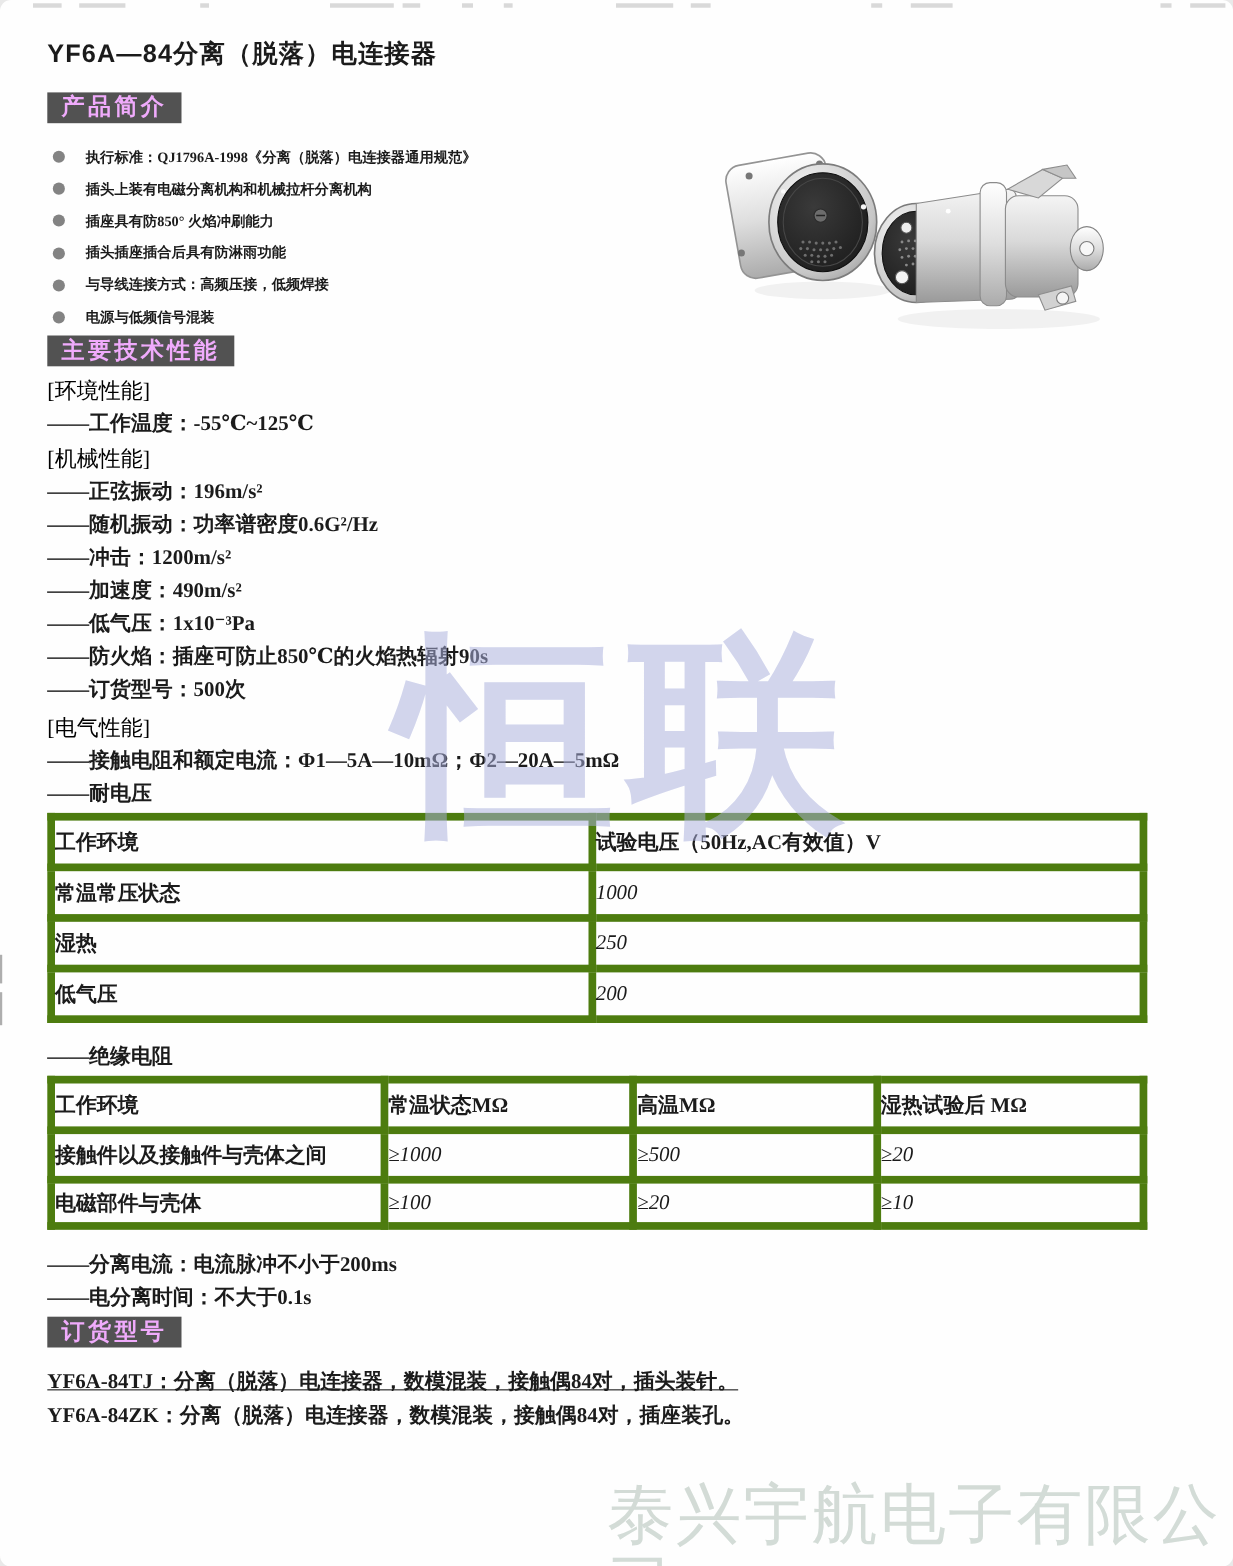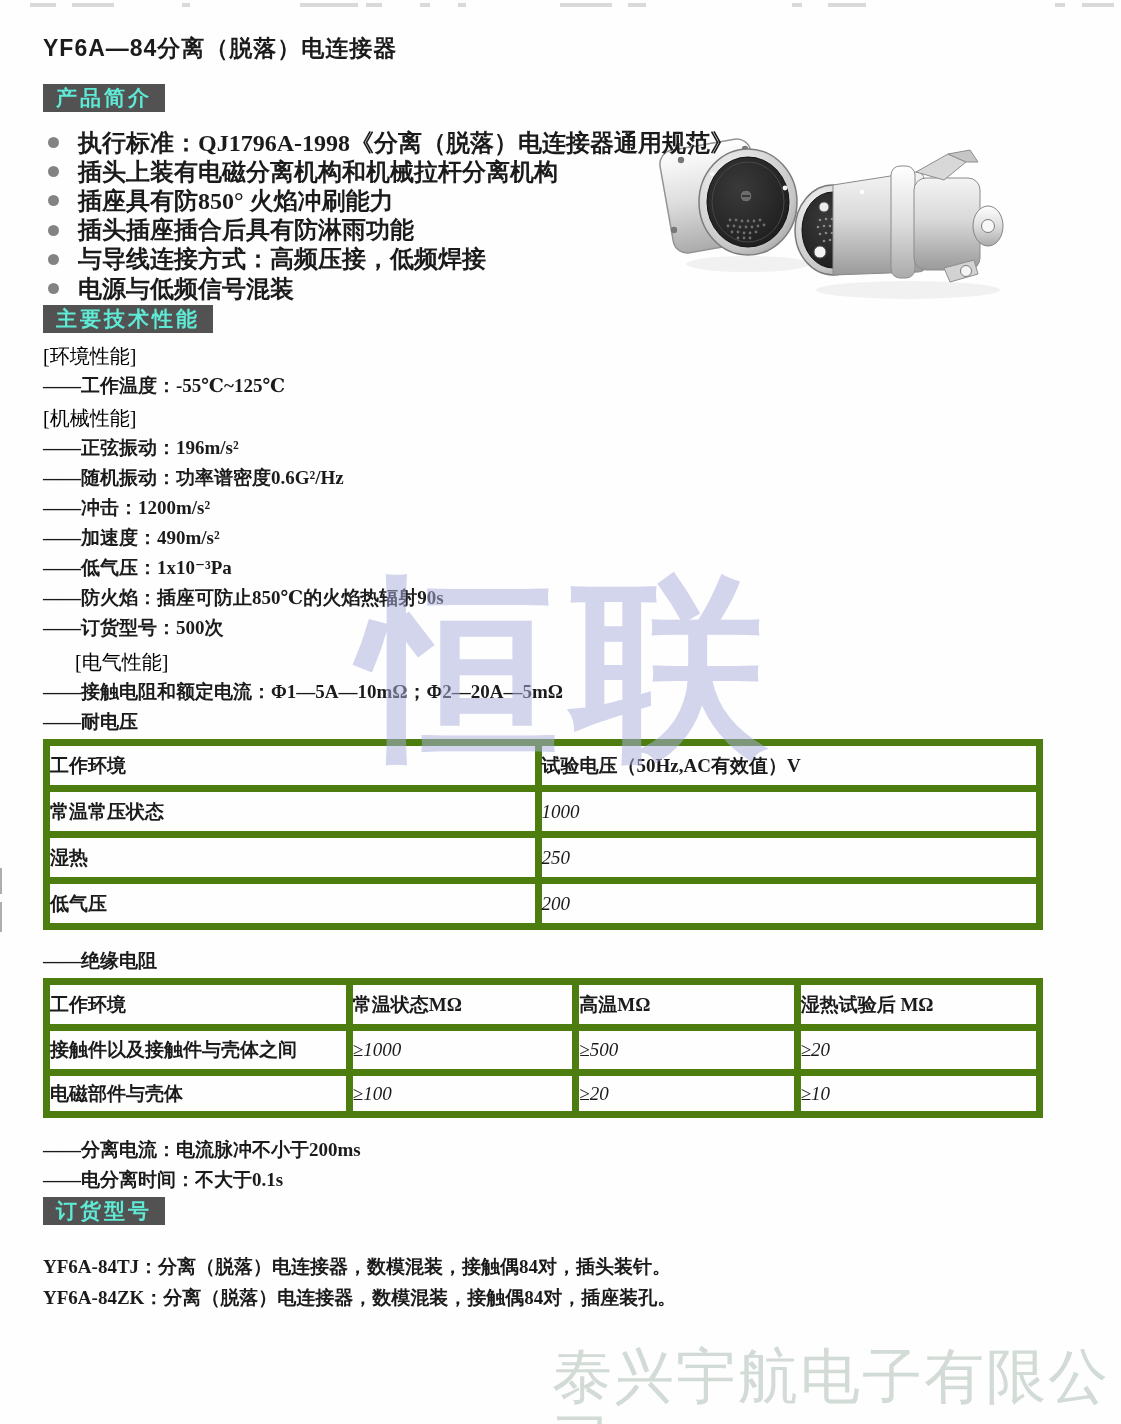--- a/index.html
+++ b/index.html
@@ -1,40 +1,40 @@
 <!DOCTYPE html>
 <html><head>
 <meta charset="utf-8">
 <style>
   html,body{margin:0;padding:0;background:#e9e9e9;}
   .page{
     position:relative; width:1121px; height:1424px; margin:0 auto;
     background:#fefefe; overflow:hidden;
-    font-family:"Liberation Serif","DejaVu Serif",serif; color:#1b1b1b;
+    font-family:"Liberation Serif","DejaVu Serif",serif; color:#1b1b1b;border-radius:10px;
   }
   
   .scan-dash{position:absolute; top:3px; height:4px; background:#b9b9b9; opacity:.55;}
   .edge-mark{position:absolute; left:0; width:2px; background:#9a9a9a; opacity:.8;}
 
   .content{position:absolute; left:43px; top:34px; width:1003px;}
 
   .doc-title{
     font-family:"Liberation Sans","DejaVu Sans",sans-serif;
     font-size:23px; font-weight:bold; letter-spacing:1px; line-height:28px; margin:0;
   }
   .badge{
-    display:inline-block; background:#525252; color:#5eead4;
+    display:inline-block; background:#525252; color:#f0abfc;
     font-family:"Liberation Sans","DejaVu Sans",sans-serif;
     font-size:21px; font-weight:bold; letter-spacing:3px;
     line-height:28px; padding:0 13px;
   }
   .badge-wrap{line-height:0;}
 
   ul.bullets{list-style:none; margin:16px 0 0 0; padding:0;}
-  ul.bullets li{display:flex; align-items:center; height:29.2px; font-size:24px; font-weight:bold;}
+  ul.bullets li{display:flex; align-items:center; height:29.2px; font-size:13px; font-weight:bold;}
   .dot{flex:0 0 auto; width:11px; height:11px; border-radius:50%; background:#838383; margin:0 19px 0 5px;}
 
   .group-heading{font-size:20px; color:#000000; line-height:30px; font-weight:normal;}
   .perf-line{font-size:19px; font-weight:bold; line-height:30px;}
 
   table.spec{border-collapse:collapse; width:1000px; table-layout:fixed;}
   table.spec th, table.spec td{
     border:7px solid #4d7c0f; text-align:left; vertical-align:middle;
     font-size:19px; padding:0;
   }
@@ -232,21 +232,21 @@
 
     <div class="group-heading" style="margin-top:2px;">[机械性能]</div>
     <div class="perf-line">——正弦振动：196m/s²</div>
     <div class="perf-line">——随机振动：功率谱密度0.6G²/Hz</div>
     <div class="perf-line">——冲击：1200m/s²</div>
     <div class="perf-line">——加速度：490m/s²</div>
     <div class="perf-line">——低气压：1x10⁻³Pa</div>
     <div class="perf-line">——防火焰：插座可防止850℃的火焰热辐射90s</div>
     <div class="perf-line">——订货型号：500次</div>
 
-    <div class="group-heading" style="margin-top:4px;margin-left:32px;">[电气性能]</div>
+    <div class="group-heading" style="margin-top:4px;">[电气性能]</div>
     <div class="perf-line">——接触电阻和额定电流：Φ1—5A—10mΩ；Φ2—20A—5mΩ</div>
     <div class="perf-line">——耐电压</div>
 
     <table class="spec t1" style="margin-top:2px;">
       <colgroup>
           <col style="width:49.5%">
           <col style="width:50.5%">
         </colgroup>
       <tbody>
           <tr>
@@ -299,21 +299,21 @@
     </tbody>
       </table>
 
     <div class="perf-line" style="margin-top:17px;">——分离电流：电流脉冲不小于200ms</div>
     <div class="perf-line">——电分离时间：不大于0.1s</div>
 
     <div class="badge-wrap" style="margin-top:2px;">
       <span class="badge">订货型号</span>
     </div>
 
-    <div class="model-line" style="margin-top:26px;">YF6A-84TJ：分离（脱落）电连接器，数模混装，接触偶84对，插头装针。</div>
+    <div class="model-line" style="margin-top:16px;text-decoration:underline;">YF6A-84TJ：分离（脱落）电连接器，数模混装，接触偶84对，插头装针。</div>
     <div class="model-line">YF6A-84ZK：分离（脱落）电连接器，数模混装，接触偶84对，插座装孔。</div>
 
   </div>
 
   <div class="wm-center">恒联</div>
   <div class="wm-bottom">泰兴宇航电子有限公司</div>
 
 </div>
 
 </body></html>

